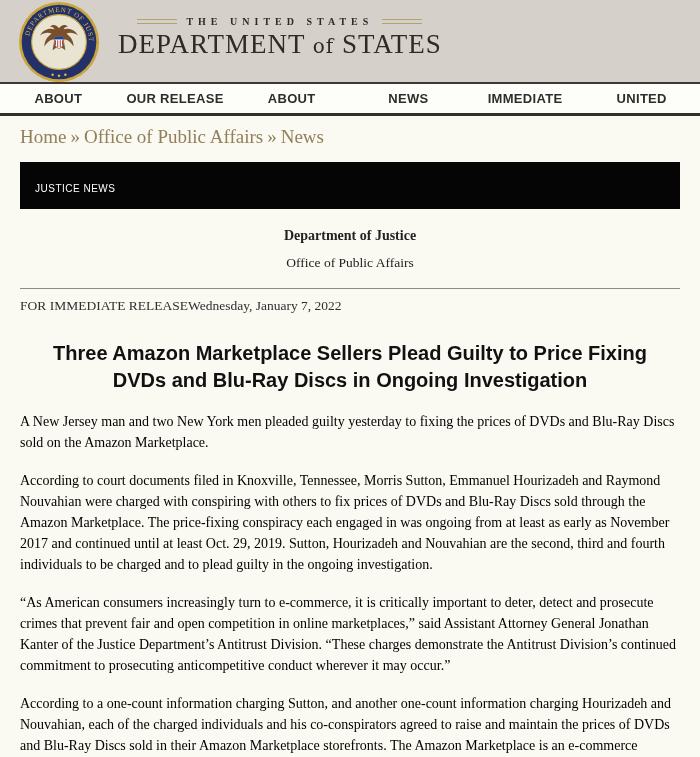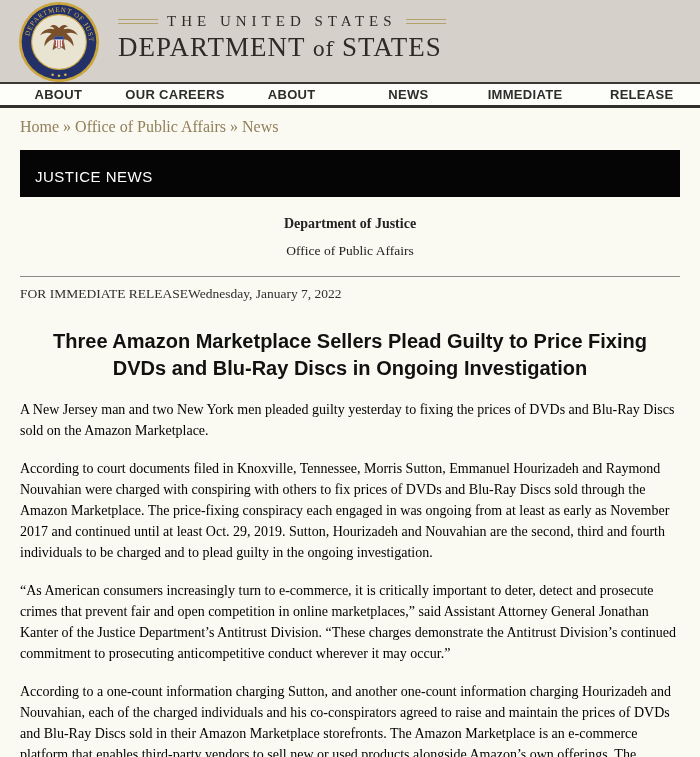--- a/index.html
+++ b/index.html
@@ -20,72 +20,72 @@
     padding-left: 18px;
     border-bottom: 2px solid #3c3835;
     overflow: hidden;
   }
   .logo-wrap { display: flex; align-items: center; cursor: pointer; }
   .seal { width: 82px; height: 82px; margin-top: 2px; flex: 0 0 auto; }
   .wordmark { margin-left: 18px; color: #2e2b27; margin-bottom: 6px; }
   .pretitle-row { display: flex; align-items: center; justify-content: center; gap: 9px; }
   .flourish { width: 40px; height: 5px; border-top: 1px solid #b3a26b; border-bottom: 1px solid #b3a26b; }
   .pretitle {
-    font-size: 15px; font-weight: normal; letter-spacing: 5px;
+    font-size: 10px; font-weight: bold; letter-spacing: 5px;
     font-family: "Liberation Serif", serif;
   }
   .dept-line { font-size: 27px; letter-spacing: 1px; margin-top: 2px; white-space: nowrap; }
   .dept-line .word-dept, .dept-line .word-justice { font-family: "Liberation Serif", serif; }
   .dept-line .word-of {
     font-size: 20px;
     font-family: "DejaVu Serif", serif;
     margin: 0 0;
   }
 
   
   .main-nav {
     background: #fdfdfa;
     display: flex;
-    height: 24px;
+    height: 32px;
     align-items: center;
     border-bottom: 3px solid #33302c;
   }
   .nav-item {
     flex: 1;
     text-align: center;
     font-family: "Liberation Sans", sans-serif;
     font-weight: bold;
     font-size: 13px;
     color: #2d2d2d;
     letter-spacing: 0.3px;
     cursor: pointer;
   }
 
   
   .breadcrumb {
     padding: 10px 20px 12px 20px;
-    font-size: 16px;
+    font-size: 19px;
     color: #92805a;
   }
   .breadcrumb a { color: #92805a; text-decoration: none; cursor: pointer; }
   .crumb-sep { margin: 0 4px; }
 
   
   .justice-news-bar {
     margin: 2px 20px 0 20px;
     background: #050505;
     height: 47px;
     display: flex;
     align-items: center;
     padding-left: 15px;
   }
   .justice-news-bar span {
     color: #ffffff;
     font-family: "Liberation Sans", sans-serif;
-    font-size: 15px;
+    font-size: 10px;
     letter-spacing: 0.5px;
     margin-top: 6px;
   }
 
   
   .org-line { text-align: center; font-weight: bold; font-size: 14px; color: #222; margin-top: 19px; }
   .office-line { text-align: center; font-size: 13.5px; color: #222; margin-top: 11px; }
   .meta-rule { border: none; border-top: 1px solid #8c8c86; margin: 17px 20px 0 20px; }
   .release-row {
     display: flex; justify-content: flex-start;
@@ -145,25 +145,25 @@
         <span class="word-dept">DEPARTMENT</span>
         <span class="word-of">of</span>
         <span class="word-justice">STATES</span>
       </div>
     </div>
   </div>
 </header>
 
 <nav class="main-nav">
   <span class="nav-item">ABOUT</span>
-  <span class="nav-item">OUR CAREERS</span>
+  <span class="nav-item">OUR RELEASE</span>
   <span class="nav-item">ABOUT</span>
   <span class="nav-item">NEWS</span>
   <span class="nav-item">IMMEDIATE</span>
-  <span class="nav-item">RELEASE</span>
+  <span class="nav-item">UNITED</span>
 </nav>
 
 <div class="breadcrumb">
   <a>Home</a><span class="crumb-sep">»</span><a>Office of Public Affairs</a><span class="crumb-sep">»</span><a>News</a>
 </div>
 
 <div class="justice-news-bar">
   <span>JUSTICE NEWS</span>
 </div>
 

